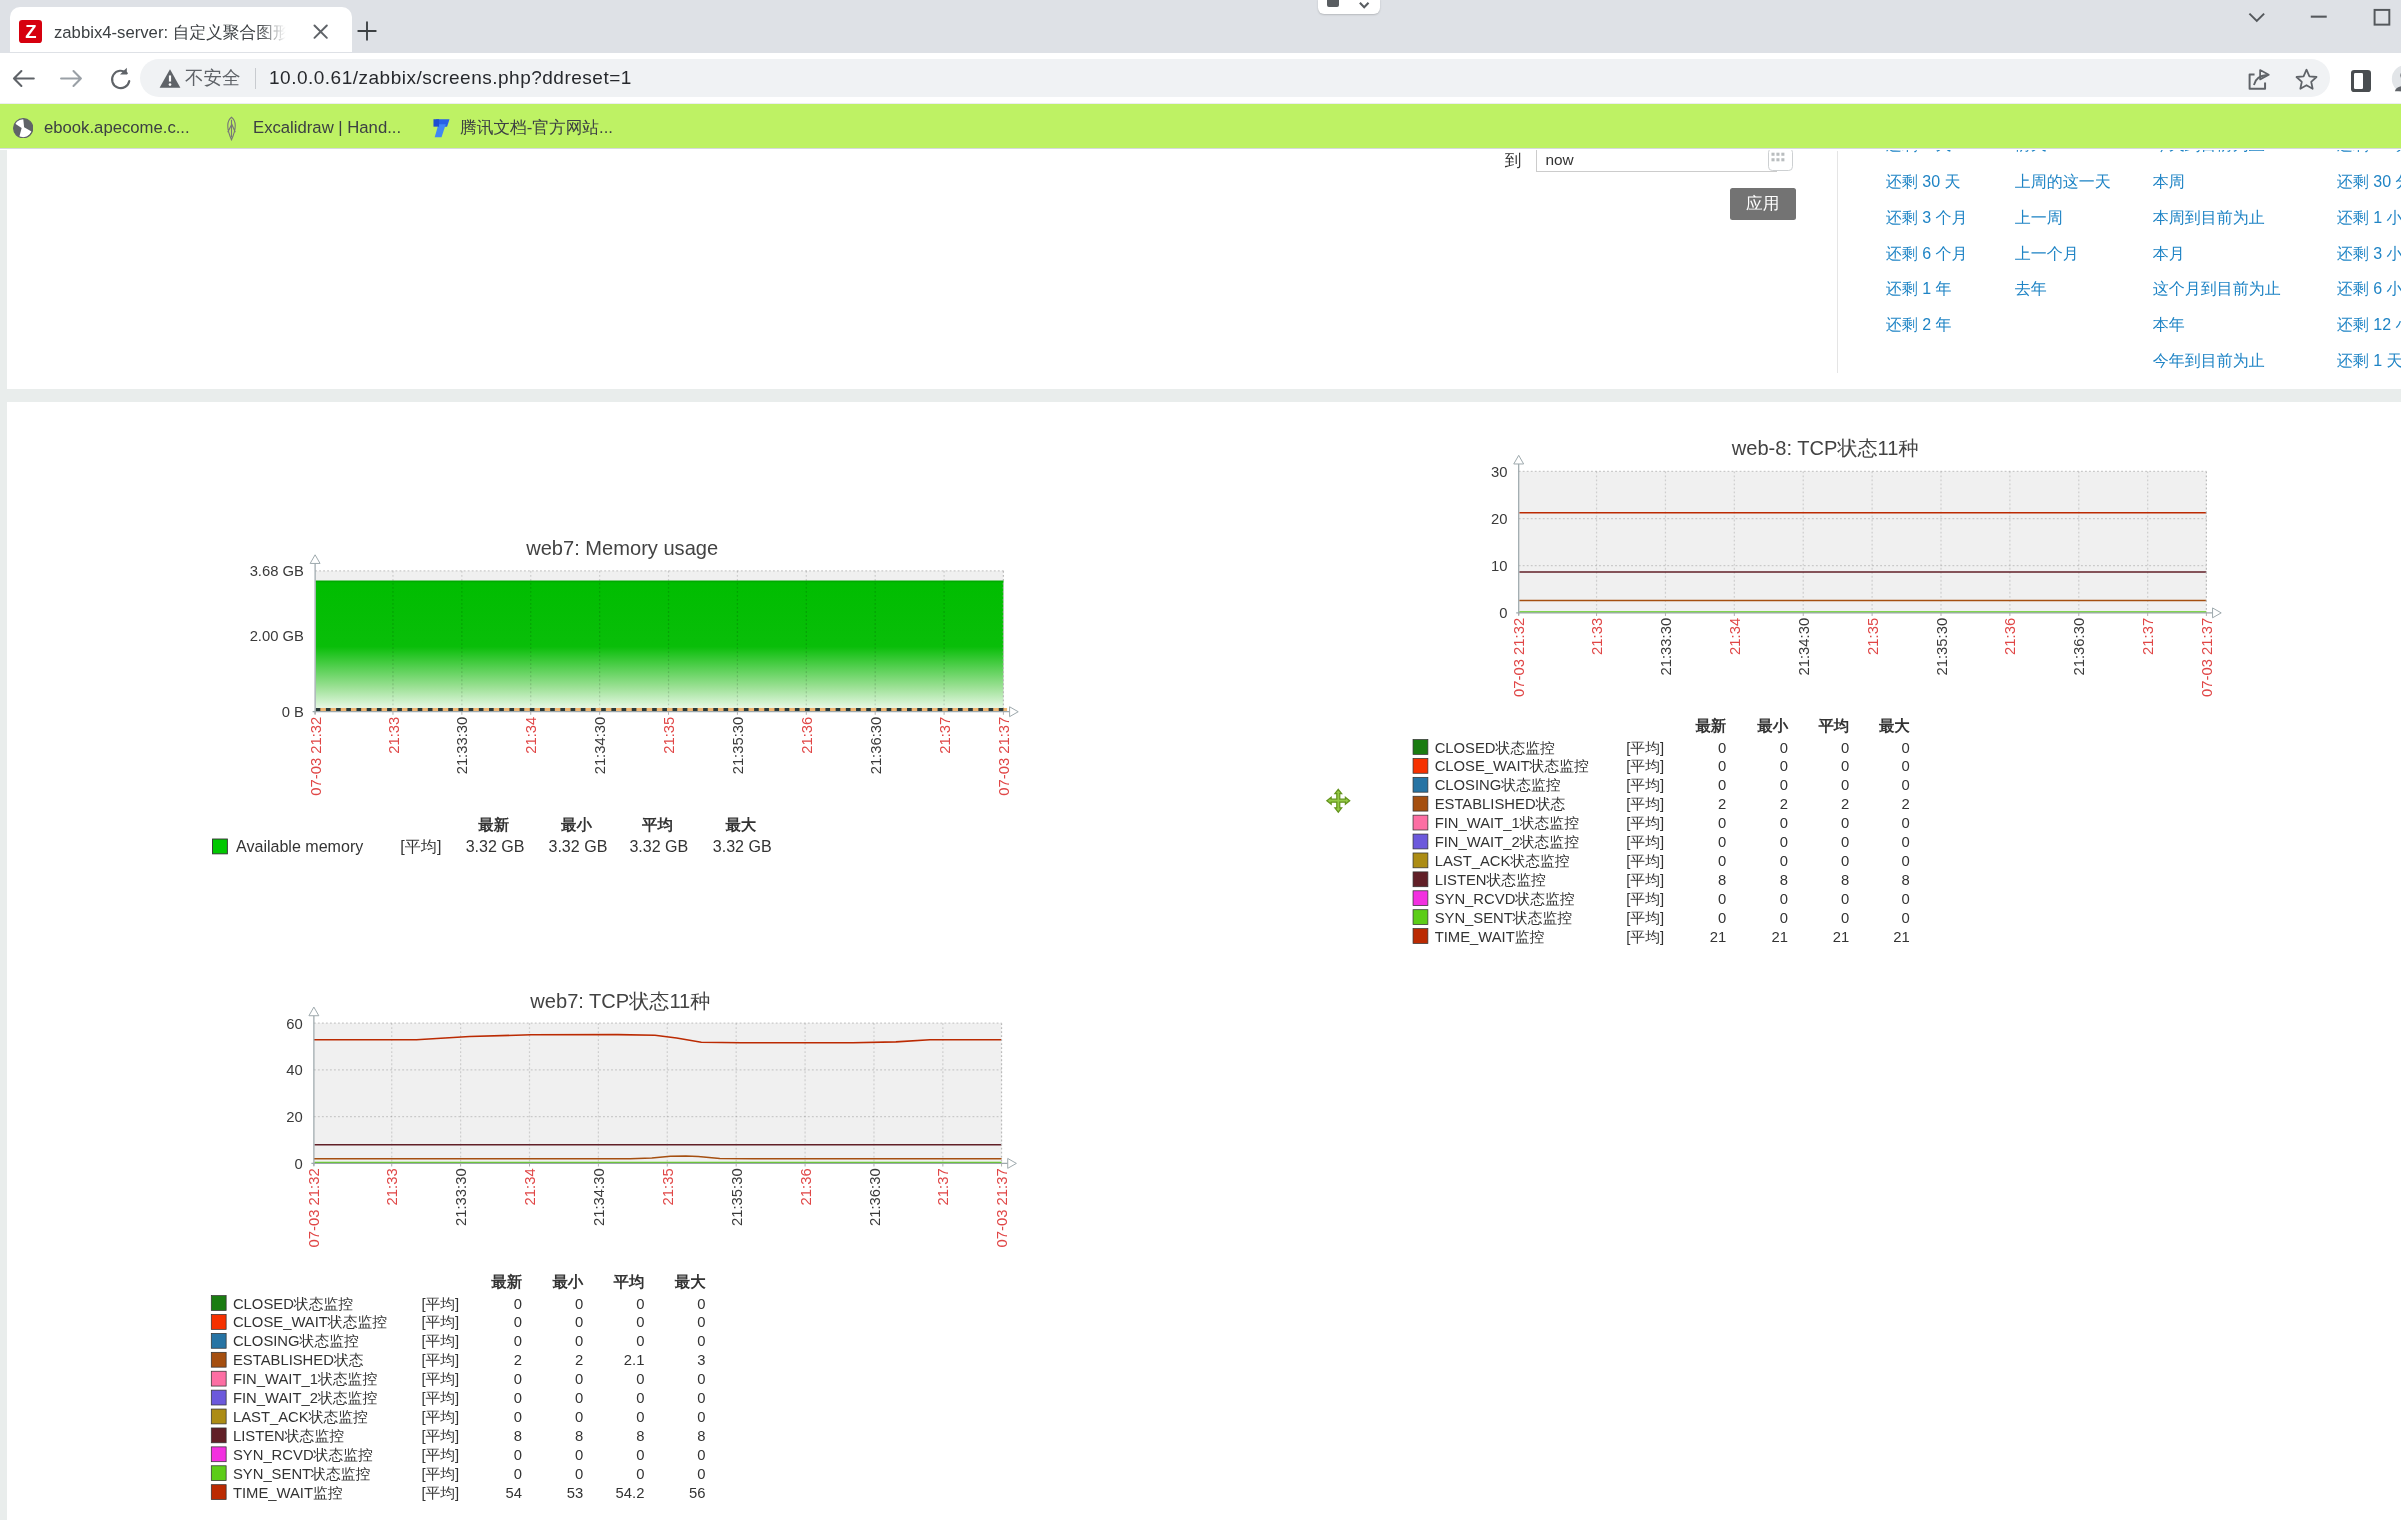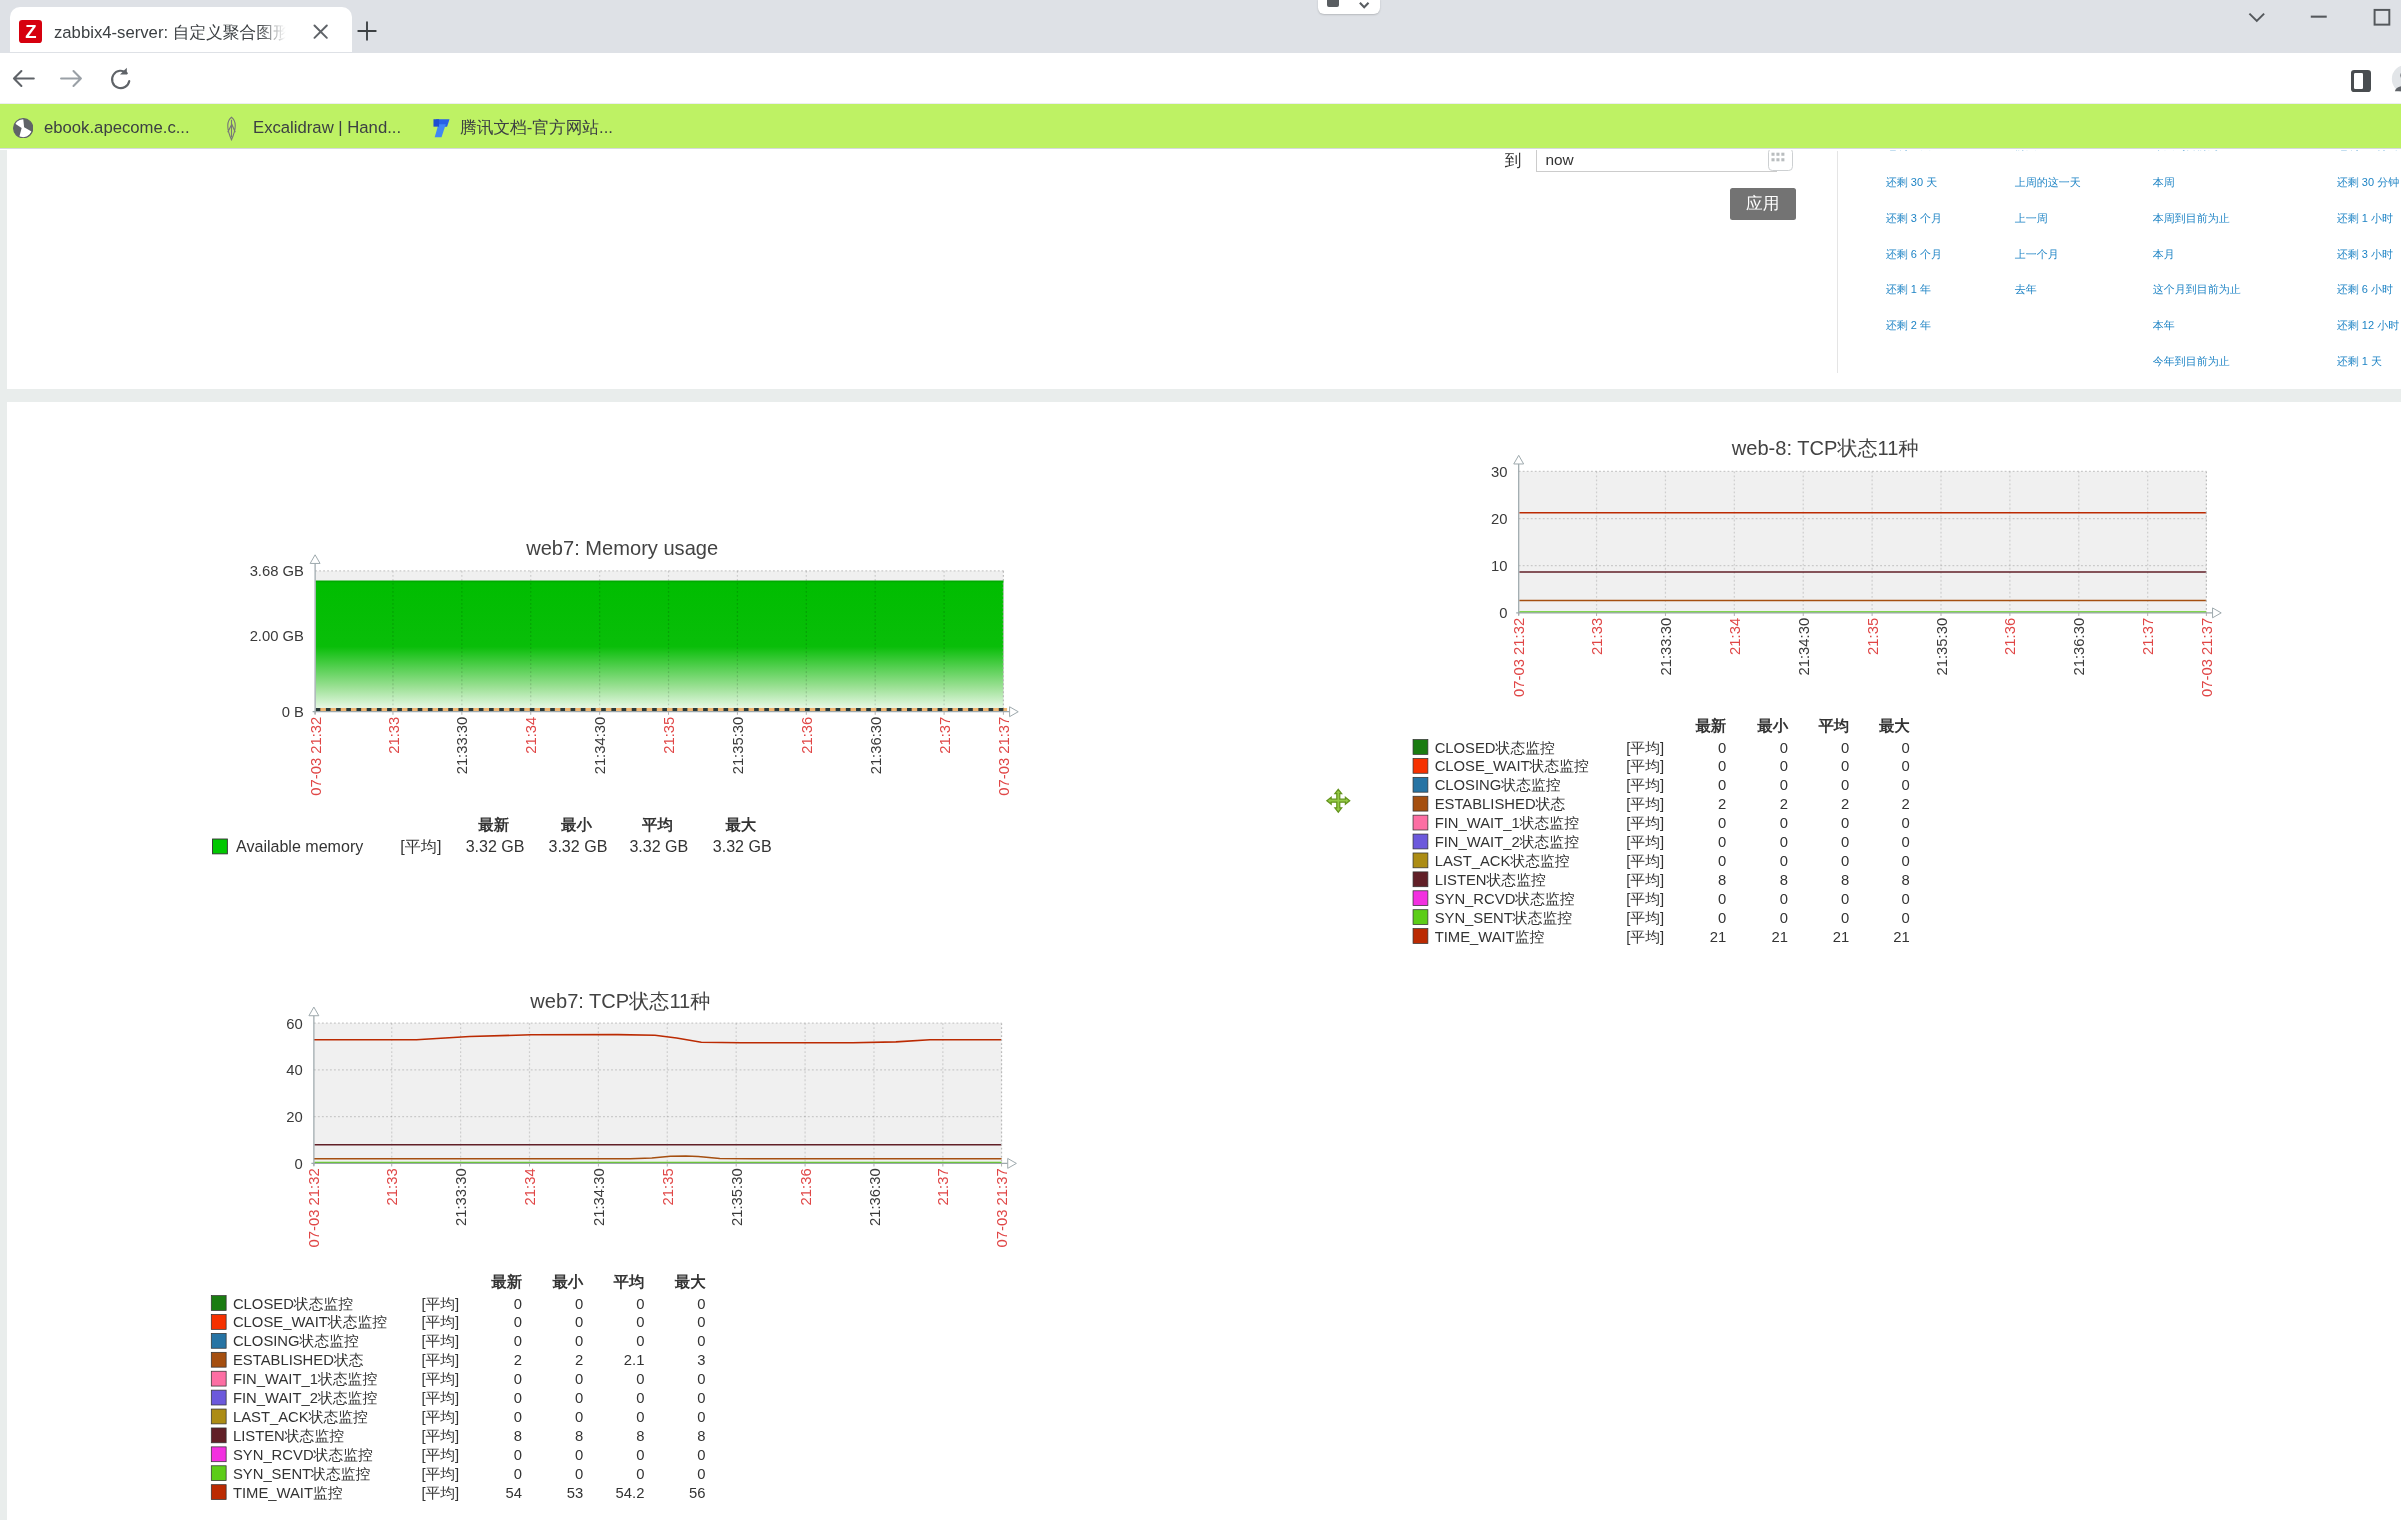--- a/index.html
+++ b/index.html
@@ -14,21 +14,21 @@
 #tabfade{position:absolute;left:248px;top:12.4px;width:37px;height:25px;background:linear-gradient(90deg,rgba(255,255,255,0),#fff 75%);}
 #toolbar{position:absolute;left:0;top:53px;width:2401px;height:49px;background:#fff;}
 #pill{position:absolute;left:140px;top:6.2px;width:2190px;height:38px;border-radius:19px;background:#f0f2f4;}
 #purl{position:absolute;left:129px;top:0;height:38px;line-height:38px;font-size:19px;letter-spacing:0.5px;color:#26282c;}
 #pwarn{position:absolute;left:45px;top:0;height:38px;line-height:38px;font-size:18.5px;color:#5f6368;}
 #bookmarks{position:absolute;left:0;top:103px;width:2401px;height:46px;background:#bef264;border-top:0.6px solid #eceef0;border-bottom:1.2px solid #d5d9dd;box-sizing:border-box;}
 .bm{position:absolute;top:0;height:47px;line-height:47px;font-size:16.7px;color:#3c4043;white-space:nowrap;}
 #page{position:absolute;left:0;top:150px;width:2401px;height:1370px;background:#e9edec;overflow:hidden;}
 #panel1{position:absolute;left:6.8px;top:0;width:2395px;height:239px;background:#fff;overflow:hidden;}
 #screen{position:absolute;left:6.8px;top:252px;width:2395px;height:1119px;background:#fff;}
-.tlink{position:absolute;font-size:11px;line-height:18.5px;color:#1f84c5;white-space:nowrap;}
+.tlink{position:absolute;font-size:16px;line-height:18.5px;color:#1f84c5;white-space:nowrap;}
 #tolab{position:absolute;left:1498px;top:-0.6px;width:25px;font-size:16.7px;color:#333;}
 #toinput{position:absolute;left:1529px;top:-1.9px;width:241px;height:23.5px;border:1.2px solid #ccc;background:#fff;
  font-size:15.4px;color:#333;line-height:22px;padding-left:8.7px;box-sizing:border-box;}
 #calbtn{position:absolute;left:1761px;top:-1.9px;width:23.5px;height:21px;border:1.9px solid #cdd0d2;border-radius:4.3px;background:#fff;}
 #applybtn{position:absolute;left:1723px;top:38px;width:66px;height:32px;background:#737373;border-radius:2.5px;
  color:#fff;font-size:16.7px;text-align:center;line-height:32px;}
 #vsep{position:absolute;left:1830px;top:1.2px;width:1.2px;height:222px;background:#e5e5e5;}
 </style></head><body>
 <div id="tabstrip">
 <div class="abs" style="left:1318px;top:0;width:62px;height:13.6px;background:#fff;border-radius:0 0 6.2px 6.2px;box-shadow:0 0.6px 1.9px rgba(0,0,0,0.18);"></div>
@@ -53,20 +53,38 @@
 <path d="M16 2 V30 M2 16 H30" stroke="#3c4043" stroke-width="3" stroke-linecap="round"></path>
     </svg>
 </div>
 <div id="toolbar">
 <svg class="abs" style="left:8.7px;top:13px" width="124" height="25" viewBox="0 0 200 40">
 <path d="M40 20 H8 M20 8 L8 20 L20 32" fill="none" stroke="#5f6368" stroke-width="3.3" stroke-linecap="round" stroke-linejoin="round"></path>
 <path d="M84 20 H116 M104 8 L116 20 L104 32" fill="none" stroke="#9aa0a6" stroke-width="3.3" stroke-linecap="round" stroke-linejoin="round"></path>
 <path d="M190 11.5 A 14 14 0 1 0 194 24" fill="none" stroke="#5f6368" stroke-width="3.4" stroke-linecap="round"></path>
 <path d="M190 2.5 L190 13.5 L179 13.5 Z" fill="#5f6368"></path>
 </svg>
+<div id="pill">
+<svg class="abs" style="left:18.5px;top:8.7px" width="22" height="21" viewBox="0 0 36 34">
+<path d="M18 2 L35 32 L1 32 Z" fill="#5f6368"></path>
+<line x1="18" y1="12" x2="18" y2="22" stroke="#fff" stroke-width="3.6"></line>
+        <circle cx="18" cy="27" r="2.2" fill="#fff"></circle>
+      </svg>
+<div id="pwarn">不安全</div>
+<div class="abs" style="left:115px;top:8.7px;width:1.2px;height:21px;background:#c8cbcf;"></div>
+<div id="purl">10.0.0.61/zabbix/screens.php?ddreset=1</div>
+<svg class="abs" style="left:2107px;top:8px" width="25" height="23.5" viewBox="0 0 40 38">
+<path d="M12 12 H4 V35 H29 V25" fill="none" stroke="#5f6368" stroke-width="3.2" stroke-linejoin="round"></path>
+<path d="M21 5 L35 12.5 L21 20 Z" fill="none" stroke="#5f6368" stroke-width="2.8" stroke-linejoin="round"></path>
+<path d="M32 13 C 20 14 13 20 11 29" fill="none" stroke="#5f6368" stroke-width="3" fill-rule="evenodd"></path>
+</svg>
+<svg class="abs" style="left:2154px;top:7.4px" width="25" height="25" viewBox="0 0 24 24">
+<path d="M12 2.6 L14.8 8.9 L21.6 9.6 L16.5 14.2 L17.9 20.9 L12 17.5 L6.1 20.9 L7.5 14.2 L2.4 9.6 L9.2 8.9 Z" fill="none" stroke="#5f6368" stroke-width="1.7" stroke-linejoin="round"></path>
+</svg>
+    </div>
 <div class="abs" style="left:2351px;top:16.7px;width:20px;height:22px;background:#494d50;border-radius:3.1px;"></div>
 <div class="abs" style="left:2354px;top:20px;width:9.3px;height:16px;background:#fff;border-radius:1.2px;"></div>
 <svg class="abs" style="left:2390px;top:10.5px" width="11" height="30" viewBox="0 0 18 48">
 <circle cx="26" cy="24" r="23" fill="#e2e5e8"></circle>
       <circle cx="26" cy="18" r="9" fill="#5f6368"></circle>
 <path d="M8 44 C10 32 42 32 44 44 Z" fill="#5f6368"></path>
     </svg>
 </div>
 <div id="bookmarks">
 <svg class="abs" style="left:13px;top:13.6px" width="20.4" height="20.4" viewBox="0 0 33 33">

